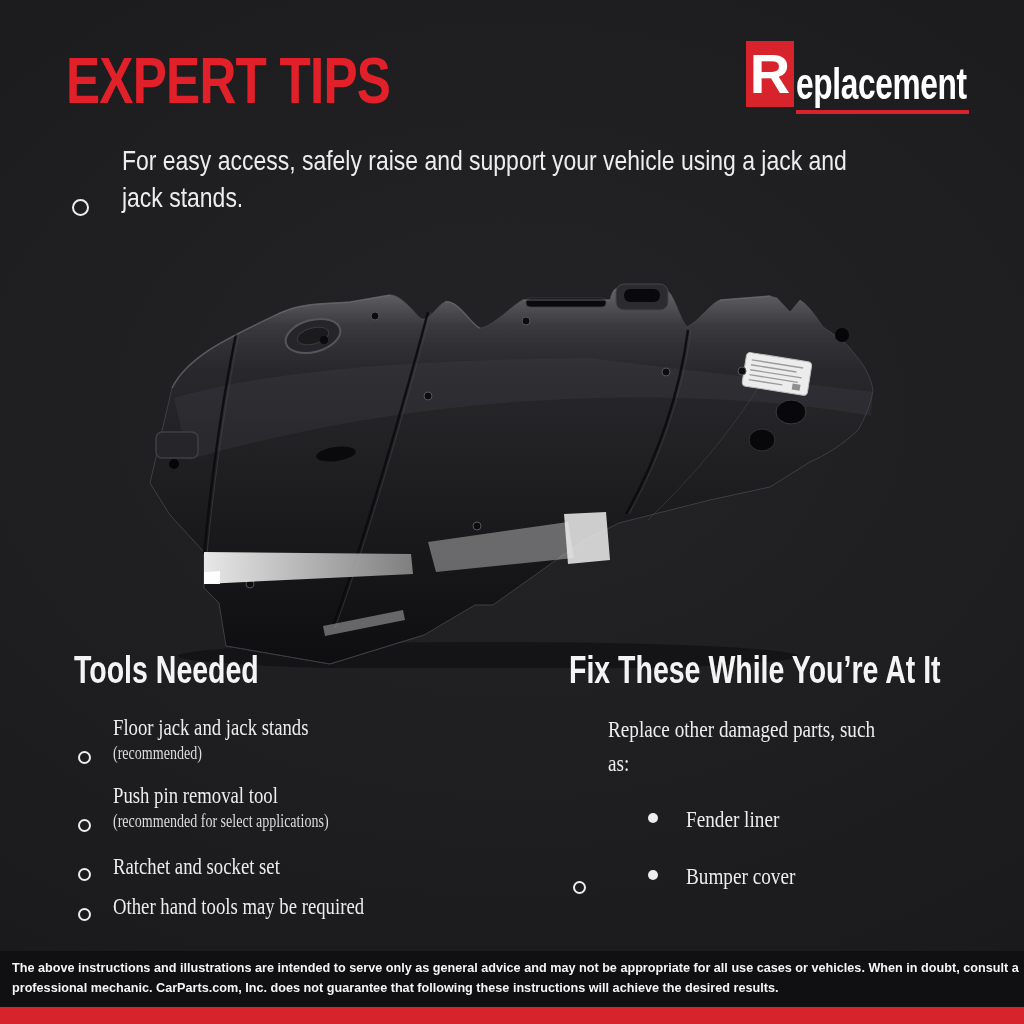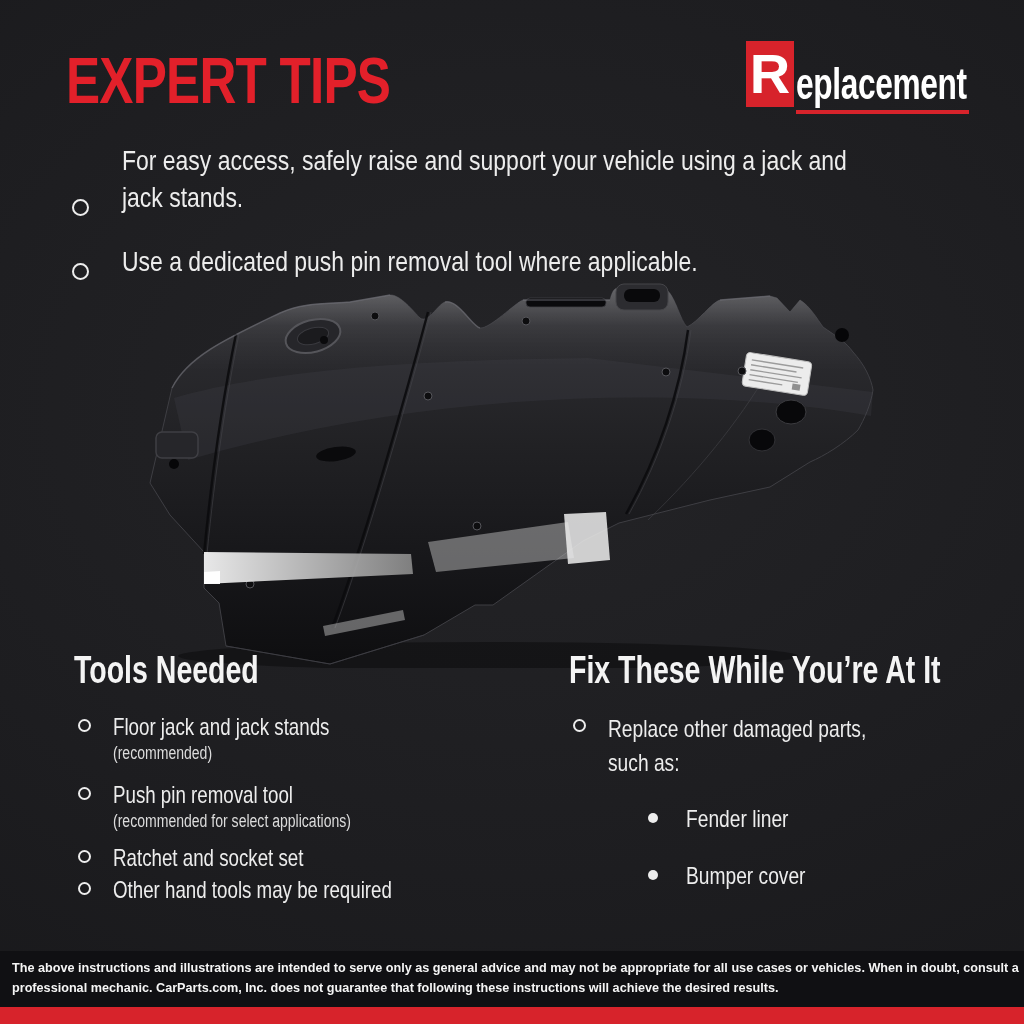--- a/index.html
+++ b/index.html
@@ -43,35 +43,35 @@
   .product{position:absolute;left:128px;top:272px;width:760px;height:396px;margin:0;}
   
   .col{position:absolute;top:650px;}
   .col-left{left:74px;width:470px;}
   .col-right{left:569px;width:470px;}
   .col h2{
     margin:0;color:#f4f4f4;font-size:38px;line-height:40px;font-weight:700;
     transform:scaleX(0.75);transform-origin:left top;white-space:nowrap;
   }
   .col ul{list-style:none;margin:22px 0 0 0;padding:0;}
-  .item{display:flex;align-items:flex-start;}
+  .item{display:flex;align-items:flex-end;font-family:Liberation Serif, serif;}
   .ring-sm{
     flex:0 0 auto;width:13px;height:13px;border:2.2px solid #ededed;border-radius:50%;
     margin:7px 22px 0 4px;box-sizing:border-box;
   }
   .item-body{color:#ededed;}
   .item-label{
     font-size:24px;line-height:30px;transform:scaleX(0.78);transform-origin:left top;
     white-space:nowrap;
   }
   .item-note{
     font-size:18px;line-height:22px;color:#dcdcdc;
     transform:scaleX(0.78);transform-origin:left top;white-space:nowrap;
   }
-  .m16{margin-bottom:16px;} .m14{margin-bottom:11px;} .m2{margin-bottom:2px;}
+  .m16{margin-bottom:16px;} .m14{margin-bottom:19px;} .m2{margin-bottom:10px;}
   .lead-text{
     font-size:24px;line-height:34px;color:#ededed;width:365px;
     transform:scaleX(0.80);transform-origin:left top;
   }
   .sublist{list-style:none;margin:6px 0 0 0;padding:0;}
   .subitem{display:flex;align-items:flex-start;height:33px;margin-top:24px;}
   .dot{flex:0 0 auto;width:10px;height:10px;border-radius:50%;background:#ededed;margin:9px 28px 0 40px;}
   .sub-label{
     font-size:24px;line-height:30px;color:#ededed;
     transform:scaleX(0.80);transform-origin:left top;white-space:nowrap;
@@ -97,24 +97,20 @@
       <span>R</span>
     </div>
     <span class="brand-rest">eplacement</span>
     <div class="brand-underline"></div>
   </div>
 
   <ul class="tips">
     <li>
       <span class="ring"></span>
       <p class="tip-text">For easy access, safely raise and support your vehicle using a jack and jack stands.</p>
-    </li>
-    <li>
-      <span class="ring"></span>
-      <p class="tip-text">Use a dedicated push pin removal tool where applicable.</p>
     </li>
   </ul>
 
   <figure class="product">
     <svg viewBox="0 0 760 396" width="760" height="396">
       <defs>
         <linearGradient id="bodyG" x1="0" y1="0" x2="0" y2="1">
           <stop offset="0" stop-color="#3a3a3e"></stop>
           <stop offset="0.15" stop-color="#2b2b2f"></stop>
           <stop offset="0.42" stop-color="#212124"></stop>

